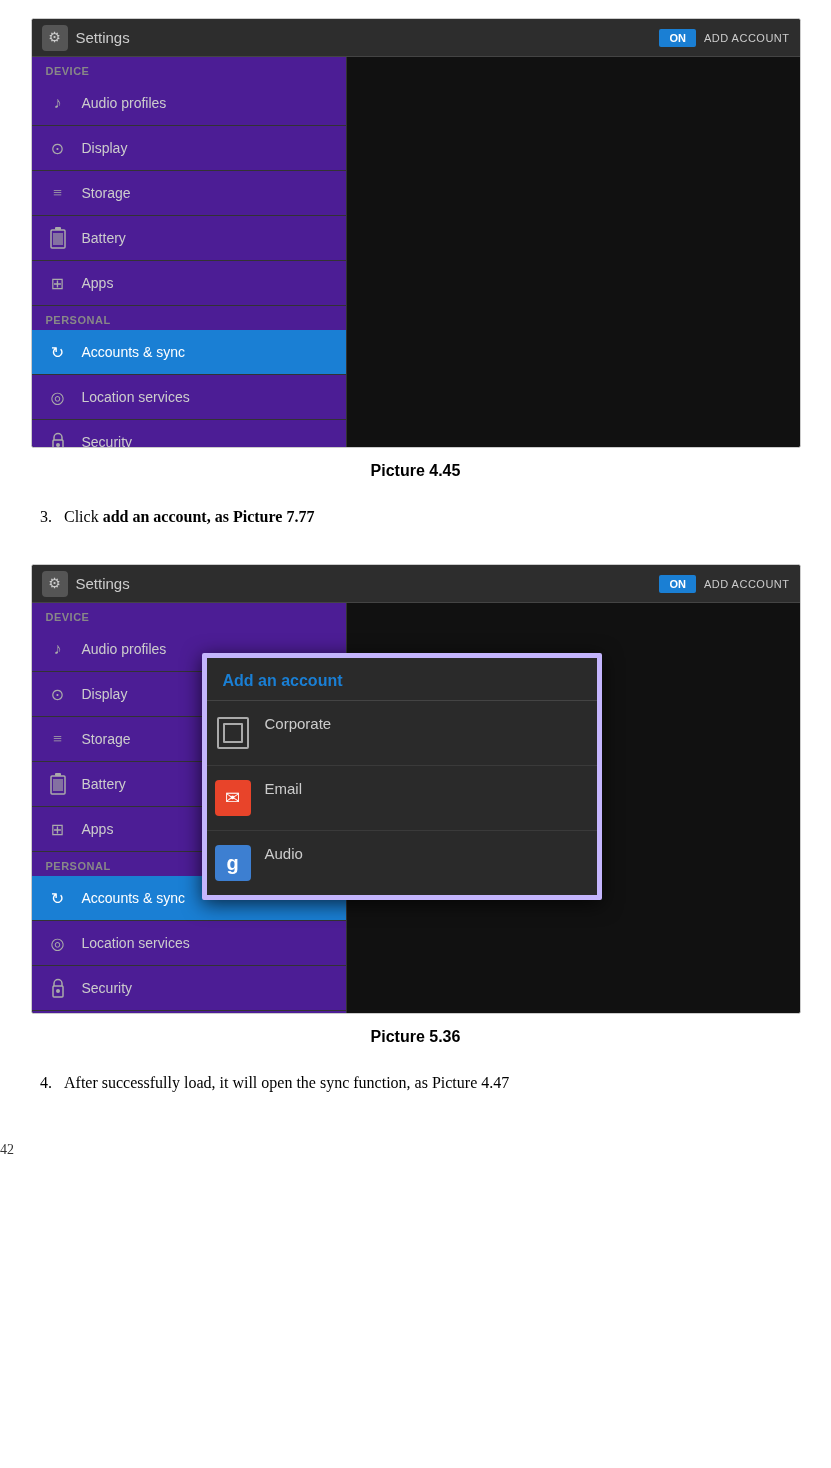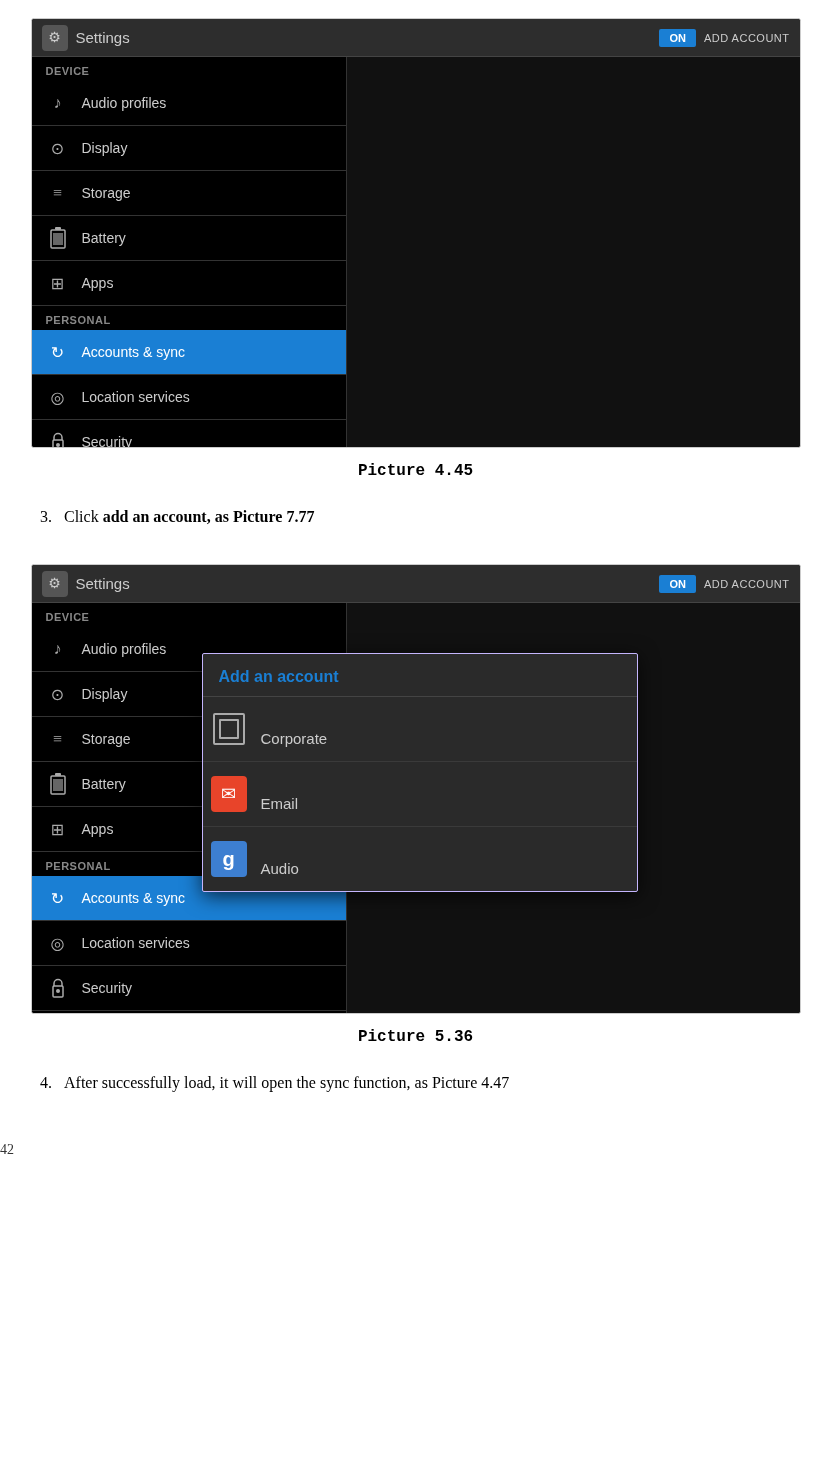--- a/index.html
+++ b/index.html
@@ -73,21 +73,21 @@
 
     
     .screen-body {
       display: flex;
       height: 390px;
     }
 
     
     .sidebar {
       width: 315px;
-      background: #000000;
+      background: #4c1d95;
       flex-shrink: 0;
       border-right: 1px solid #333;
     }
 
     .section-label {
       color: #888;
       font-family: Arial, sans-serif;
       font-size: 11px;
       font-weight: bold;
       padding: 8px 14px 4px 14px;
@@ -125,21 +125,21 @@
     
     .screen-right {
       flex: 1;
       background: #111;
     }
 
     
     .caption {
       text-align: left;
       padding: 14px 0 20px 0;
-      font-family: Liberation Mono, monospace;
+      font-family: Liberation Sans, sans-serif;
       font-size: 16px;
       font-weight: bold;
     }
 
     
     .instruction {
       padding: 8px 40px 20px 40px;
       font-family: 'Times New Roman', Times, serif;
       font-size: 16px;
     }
@@ -152,38 +152,38 @@
       display: flex;
       height: 410px;
       position: relative;
     }
 
     
     .dialog-overlay {
       position: absolute;
       top: 50px;
       left: 170px;
-      width: 436px;
+      width: 400px;
       background: #2a2a2a;
-      border: 1px solid #c4b5fd;
+      border: 5px solid #c4b5fd;
       border-radius: 2px;
       z-index: 10;
       box-shadow: 0 4px 20px rgba(0,0,0,0.7);
     }
     .dialog-title {
       color: #1a7fd4;
       font-family: Arial, sans-serif;
       font-size: 16px;
       font-weight: bold;
       padding: 14px 16px 10px 16px;
       border-bottom: 1px solid #444;
     }
     .dialog-item {
       display: flex;
-      align-items: flex-end;
+      align-items: flex-start;
       padding: 14px 8px;
       border-bottom: 1px solid #3a3a3a;
       cursor: pointer;
     }
     .dialog-item:last-child { border-bottom: none; }
     .dialog-item .d-icon {
       width: 36px;
       height: 36px;
       margin-right: 14px;
       display: flex; align-items: center; justify-content: center;

